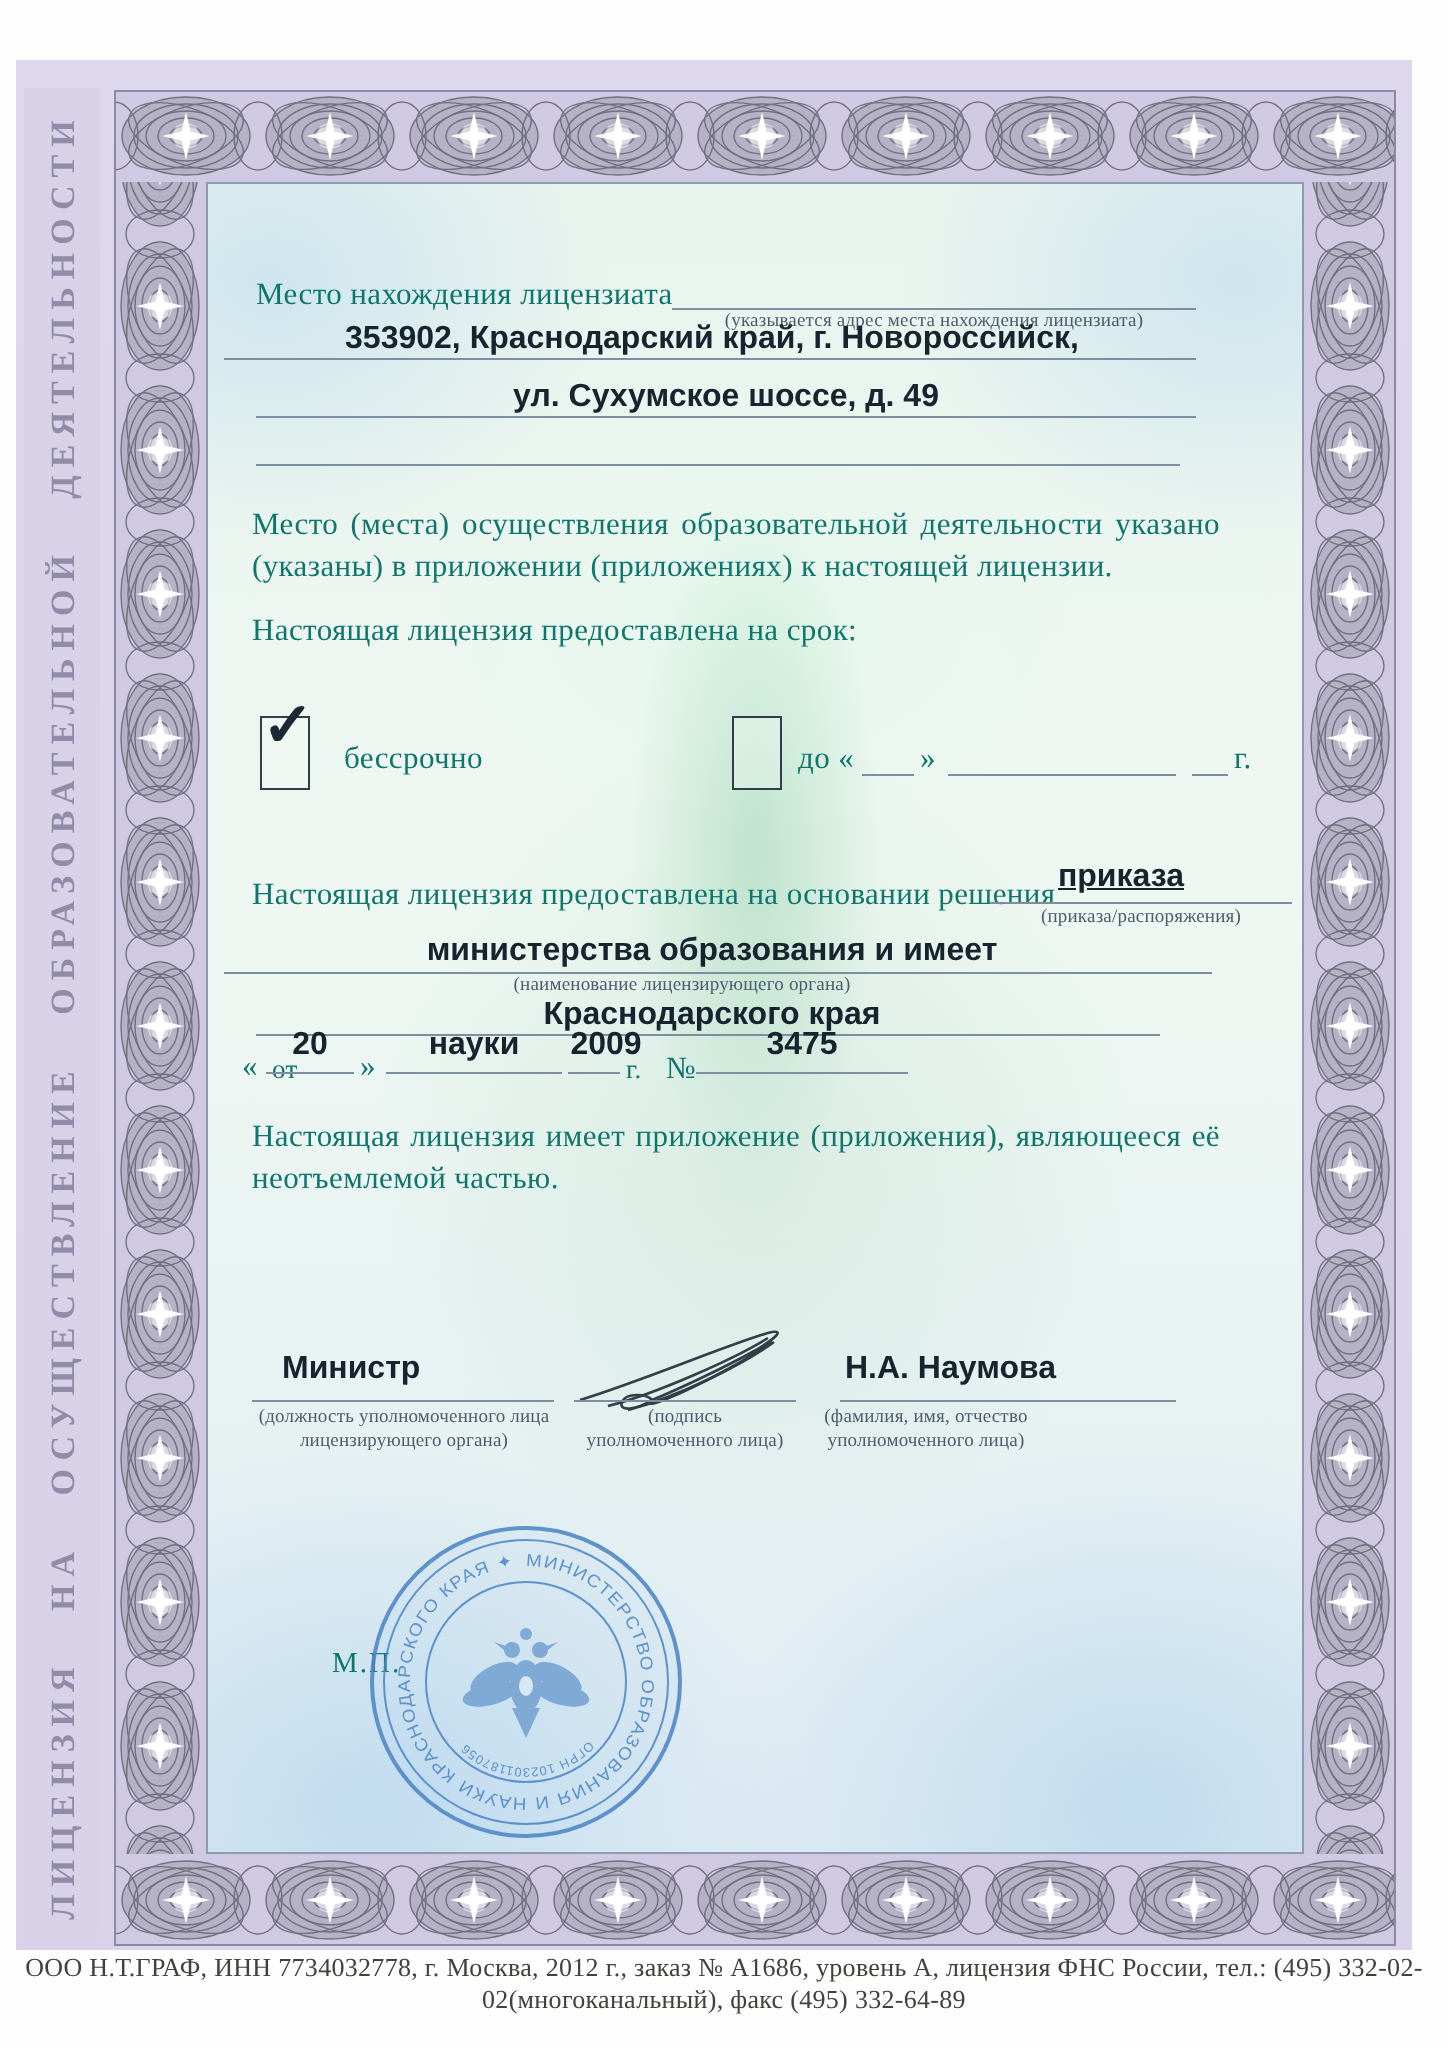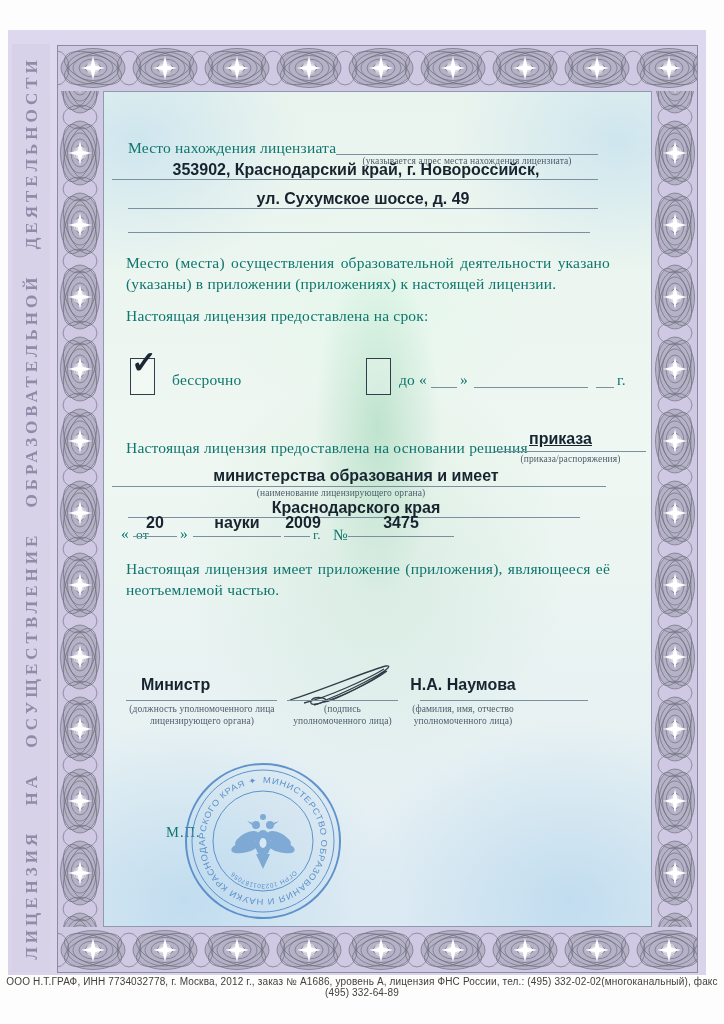--- a/index.html
+++ b/index.html
@@ -22,21 +22,21 @@
        radial-gradient(240px 190px ellipse at 94% 6%, rgba(165,208,238,.40), rgba(165,208,238,0) 70%),
        linear-gradient(180deg,#eaf4ee 0%,#eef7f1 45%,#e2edf4 100%);}
   .serif{font-family:"Liberation Serif",serif;font-size:15.5px;color:#0f766e;letter-spacing:.2px;}
   .fill{font-family:"Liberation Sans",sans-serif;font-weight:700;font-size:16px;color:#17242f;}
   .hint{font-family:"Liberation Serif",serif;font-size:9.5px;color:#4c5c6b;letter-spacing:.1px;}
   .line{height:0;border-bottom:1px solid #7b8fa0;}
   .para{text-align:justify;line-height:1.38;}
   .ctr{text-align:center;}
   .chk{width:23px;height:35px;border:1.3px solid #2f3e4c;background:rgba(255,255,255,.25);}
   .z{z-index:5;}
-  .footer{font-family:Liberation Sans, sans-serif;font-size:10px;color:#45403a;letter-spacing:.15px;}
+  .footer{font-family:Liberation Serif, serif;font-size:13px;color:#45403a;letter-spacing:.15px;}
 </style>
 </head>
 <body>
 
 <div id="canvas">
 
   <div class="abs page-bg"></div>
 
   <div class="abs side-strip"></div>
   <div class="abs side-label">ЛИЦЕНЗИЯ НА ОСУЩЕСТВЛЕНИЕ ОБРАЗОВАТЕЛЬНОЙ ДЕЯТЕЛЬНОСТИ</div>
@@ -149,21 +149,21 @@
       <path d="M10 47 C40 38 92 16 106 13 C112 12 108 16 98 22 C80 32 56 43 46 47 C42 49 44 50 52 47 C72 39 98 24 106 18"></path>
       <path d="M24 50 C48 44 88 26 104 16"></path>
       <path d="M34 52 C60 45 92 29 107 18"></path>
       <path d="M46 47 C38 52 29 53 31 48 C33 43 44 44 46 47 Z"></path>
     </g>
   </svg>
   <div class="abs line z" style="left:287px;top:700px;width:111px;"></div>
   <div class="abs hint ctr z" style="left:287px;top:704px;width:111px;">(подпись</div>
   <div class="abs hint ctr z" style="left:287px;top:716px;width:111px;">уполномоченного лица)</div>
 
-  <div class="abs fill ctr z" style="left:398px;top:676px;width:130px;">Н.А. Наумова</div>
+  <div class="abs fill ctr z" style="left:398px;top:676px;width:130px;text-align:right;">Н.А. Наумова</div>
   <div class="abs line z" style="left:420px;top:700px;width:168px;"></div>
   <div class="abs hint ctr z" style="left:398px;top:704px;width:130px;">(фамилия, имя, отчество</div>
   <div class="abs hint ctr z" style="left:398px;top:716px;width:130px;">уполномоченного лица)</div>
 
   <div class="abs serif z" style="left:166px;top:824px;font-size:14.5px;letter-spacing:1px;">М.П.</div>
 
   <svg class="abs z" style="left:183px;top:761px;opacity:0.88;" width="160" height="160" viewBox="0 0 160 160">
     <defs>
       <path id="ringPath" d="M80,22 a58,58 0 1,1 -0.01,0" fill="none"></path>
       <path id="innerPath" d="M80,37 a43,43 0 1,1 -0.01,0" fill="none"></path>

